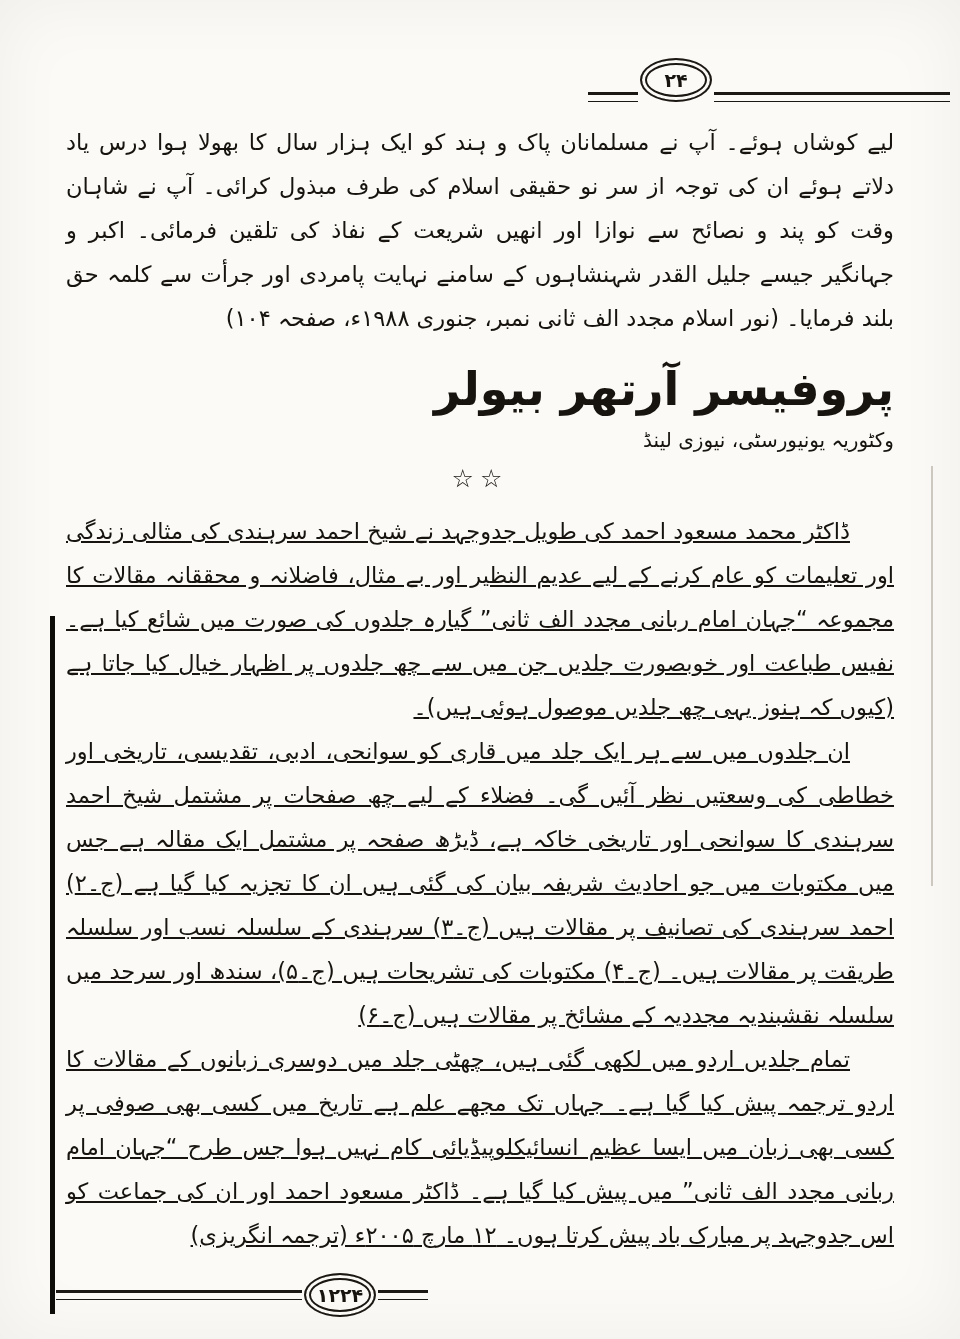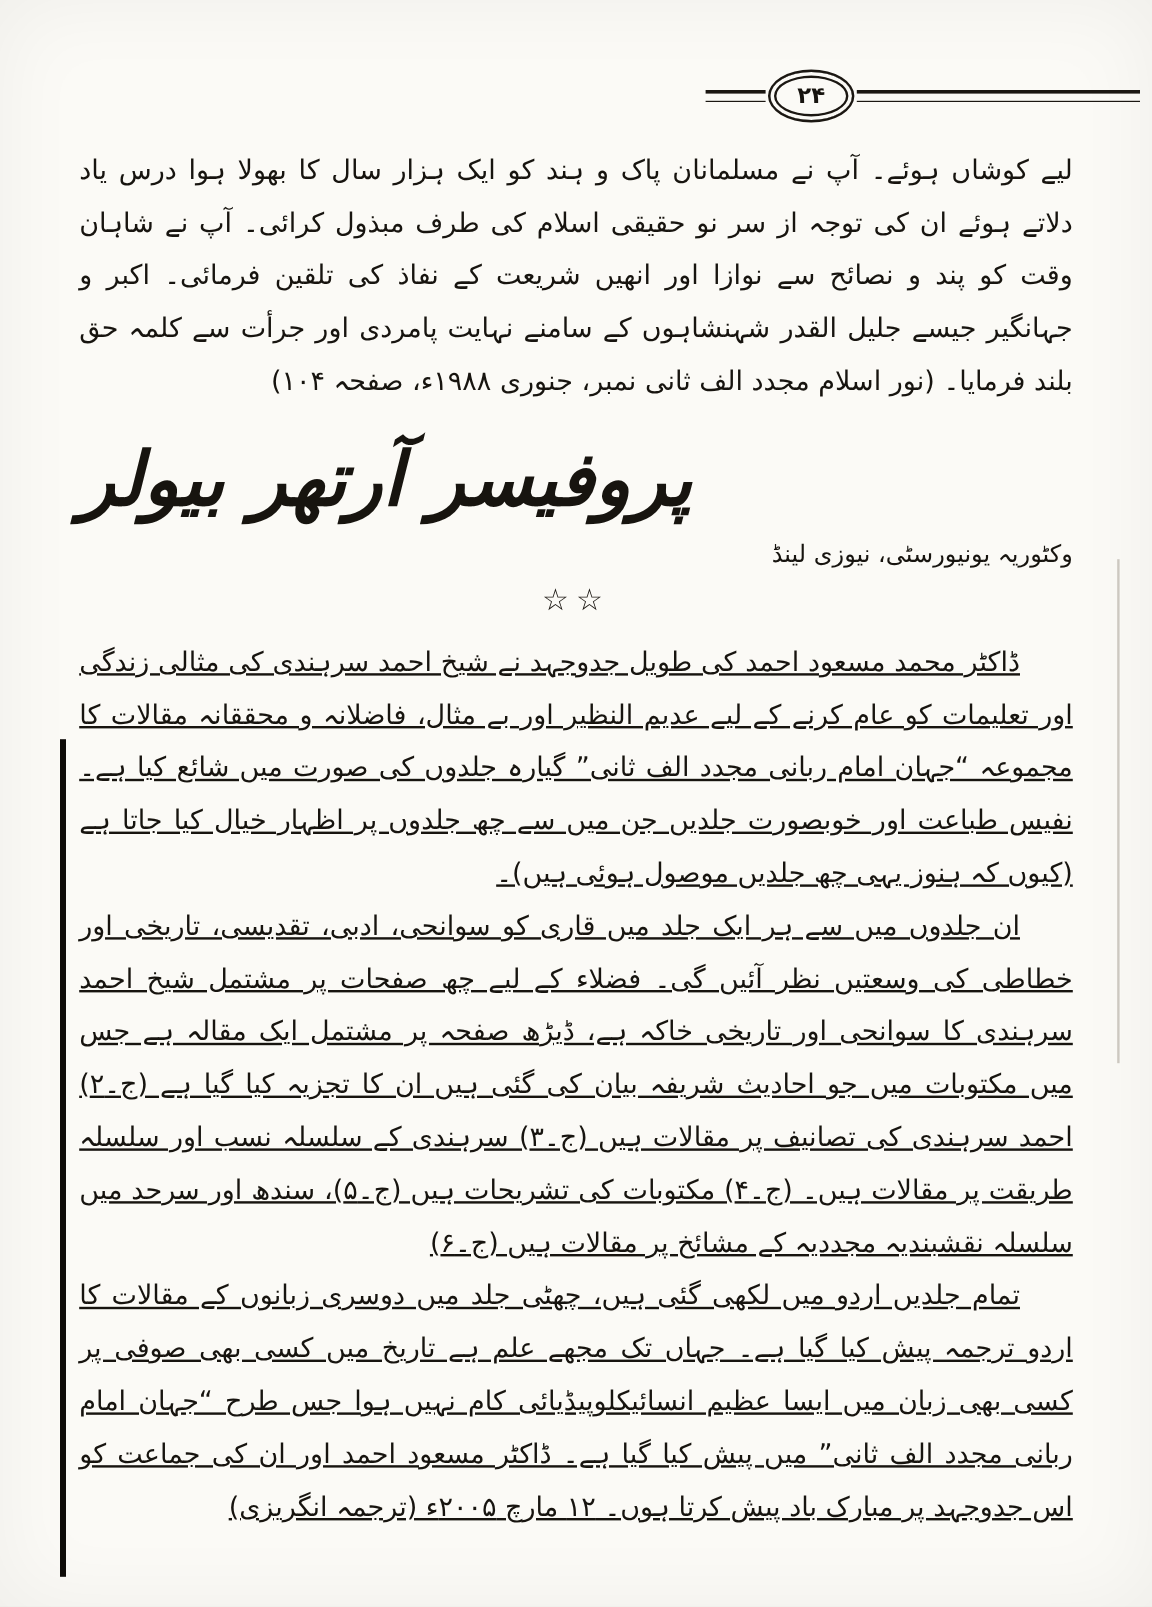--- a/index.html
+++ b/index.html
@@ -12,21 +12,21 @@
     position: relative;
     width: 960px; height: 1339px;
     background: #fbfaf6;
     overflow: hidden;
     color: #17140f;
     box-shadow: inset 0 0 70px rgba(0,0,0,0.05);
   }
 
   
   .ornament { position: absolute; display: flex; align-items: center; }
-  .ornament-top    { top: 58px;  right: 10px; width: 362px; }
+  .ornament-top    { top: 58px;  right: 10px; width: 362px; align-items: flex-end; }
   .ornament-bottom { bottom: 22px; left: 56px; width: 372px; }
   .rule {
     height: 6px;
     border-top: 3px solid #1b1712;
     border-bottom: 1px solid #1b1712;
     flex: none;
   }
   .rule-short { width: 50px; }
   .rule-long  { flex: 1; }
   .oval {
@@ -59,25 +59,24 @@
   .para {
     margin: 0;
     font-size: 22.5px;
     line-height: 44px;
     text-align: justify;
     text-justify: inter-word;
   }
   .para.indent { text-indent: 44px; text-decoration: underline; }
   .heading {
     margin: 20px 0 8px;
-    text-align: left;
-    font-size: 62px;
+    text-align: right;
+    font-size: 46px;
     font-weight: bold;
     line-height: 1.3;
-    font-style: italic;
   }
   .subheading {
     text-align: right;
     font-size: 20px;
     margin: 2px 0 12px;
   }
   .stars {
     text-align: center;
     font-size: 25px;
     letter-spacing: 6px;
@@ -102,14 +101,19 @@
   <main class="content" dir="rtl">
     <p class="para">لیے کوشاں ہوئے۔ آپ نے مسلمانان پاک و ہند کو ایک ہزار سال کا بھولا ہوا درس یاد دلاتے ہوئے ان کی توجہ از سر نو حقیقی اسلام کی طرف مبذول کرائی۔ آپ نے شاہان وقت کو پند و نصائح سے نوازا اور انھیں شریعت کے نفاذ کی تلقین فرمائی۔ اکبر و جہانگیر جیسے جلیل القدر شہنشاہوں کے سامنے نہایت پامردی اور جرأت سے کلمہ حق بلند فرمایا۔ (نور اسلام مجدد الف ثانی نمبر، جنوری ۱۹۸۸ء، صفحہ ۱۰۴)</p>
     <h1 class="heading">پروفیسر آرتھر بیولر</h1>
     <div class="subheading">وکٹوریہ یونیورسٹی، نیوزی لینڈ</div>
     <div class="stars">☆☆</div>
     <p class="para indent">ڈاکٹر محمد مسعود احمد کی طویل جدوجہد نے شیخ احمد سرہندی کی مثالی زندگی اور تعلیمات کو عام کرنے کے لیے عدیم النظیر اور بے مثال، فاضلانہ و محققانہ مقالات کا مجموعہ “جہان امام ربانی مجدد الف ثانی” گیارہ جلدوں کی صورت میں شائع کیا ہے۔ نفیس طباعت اور خوبصورت جلدیں جن میں سے چھ جلدوں پر اظہار خیال کیا جاتا ہے (کیوں کہ ہنوز یہی چھ جلدیں موصول ہوئی ہیں)۔</p>
     <p class="para indent">ان جلدوں میں سے ہر ایک جلد میں قاری کو سوانحی، ادبی، تقدیسی، تاریخی اور خطاطی کی وسعتیں نظر آئیں گی۔ فضلاء کے لیے چھ صفحات پر مشتمل شیخ احمد سرہندی کا سوانحی اور تاریخی خاکہ ہے، ڈیڑھ صفحہ پر مشتمل ایک مقالہ ہے جس میں مکتوبات میں جو احادیث شریفہ بیان کی گئی ہیں ان کا تجزیہ کیا گیا ہے (ج۔۲) احمد سرہندی کی تصانیف پر مقالات ہیں (ج۔۳) سرہندی کے سلسلہ نسب اور سلسلہ طریقت پر مقالات ہیں۔ (ج۔۴) مکتوبات کی تشریحات ہیں (ج۔۵)، سندھ اور سرحد میں سلسلہ نقشبندیہ مجددیہ کے مشائخ پر مقالات ہیں (ج۔۶)</p>
     <p class="para indent">تمام جلدیں اردو میں لکھی گئی ہیں، چھٹی جلد میں دوسری زبانوں کے مقالات کا اردو ترجمہ پیش کیا گیا ہے۔ جہاں تک مجھے علم ہے تاریخ میں کسی بھی صوفی پر کسی بھی زبان میں ایسا عظیم انسائیکلوپیڈیائی کام نہیں ہوا جس طرح “جہان امام ربانی مجدد الف ثانی” میں پیش کیا گیا ہے۔ ڈاکٹر مسعود احمد اور ان کی جماعت کو اس جدوجہد پر مبارک باد پیش کرتا ہوں۔ ۱۲ مارچ ۲۰۰۵ء (ترجمہ انگریزی)</p>
   </main>
 
+  <div class="ornament ornament-bottom">
+    <div class="rule rule-long"></div>
+    <div class="oval">۱۲۲۴</div>
+    <div class="rule rule-short"></div>
+  </div>
 
 </div>
 
 </body></html>

